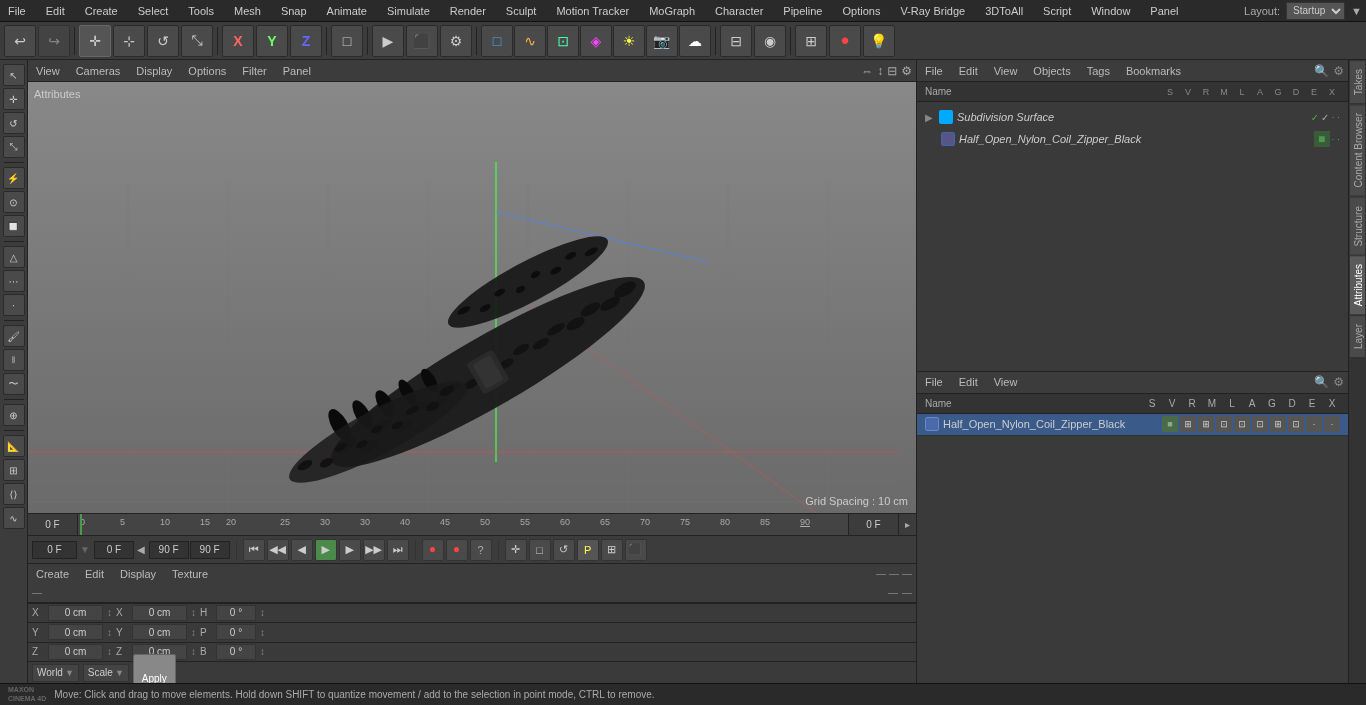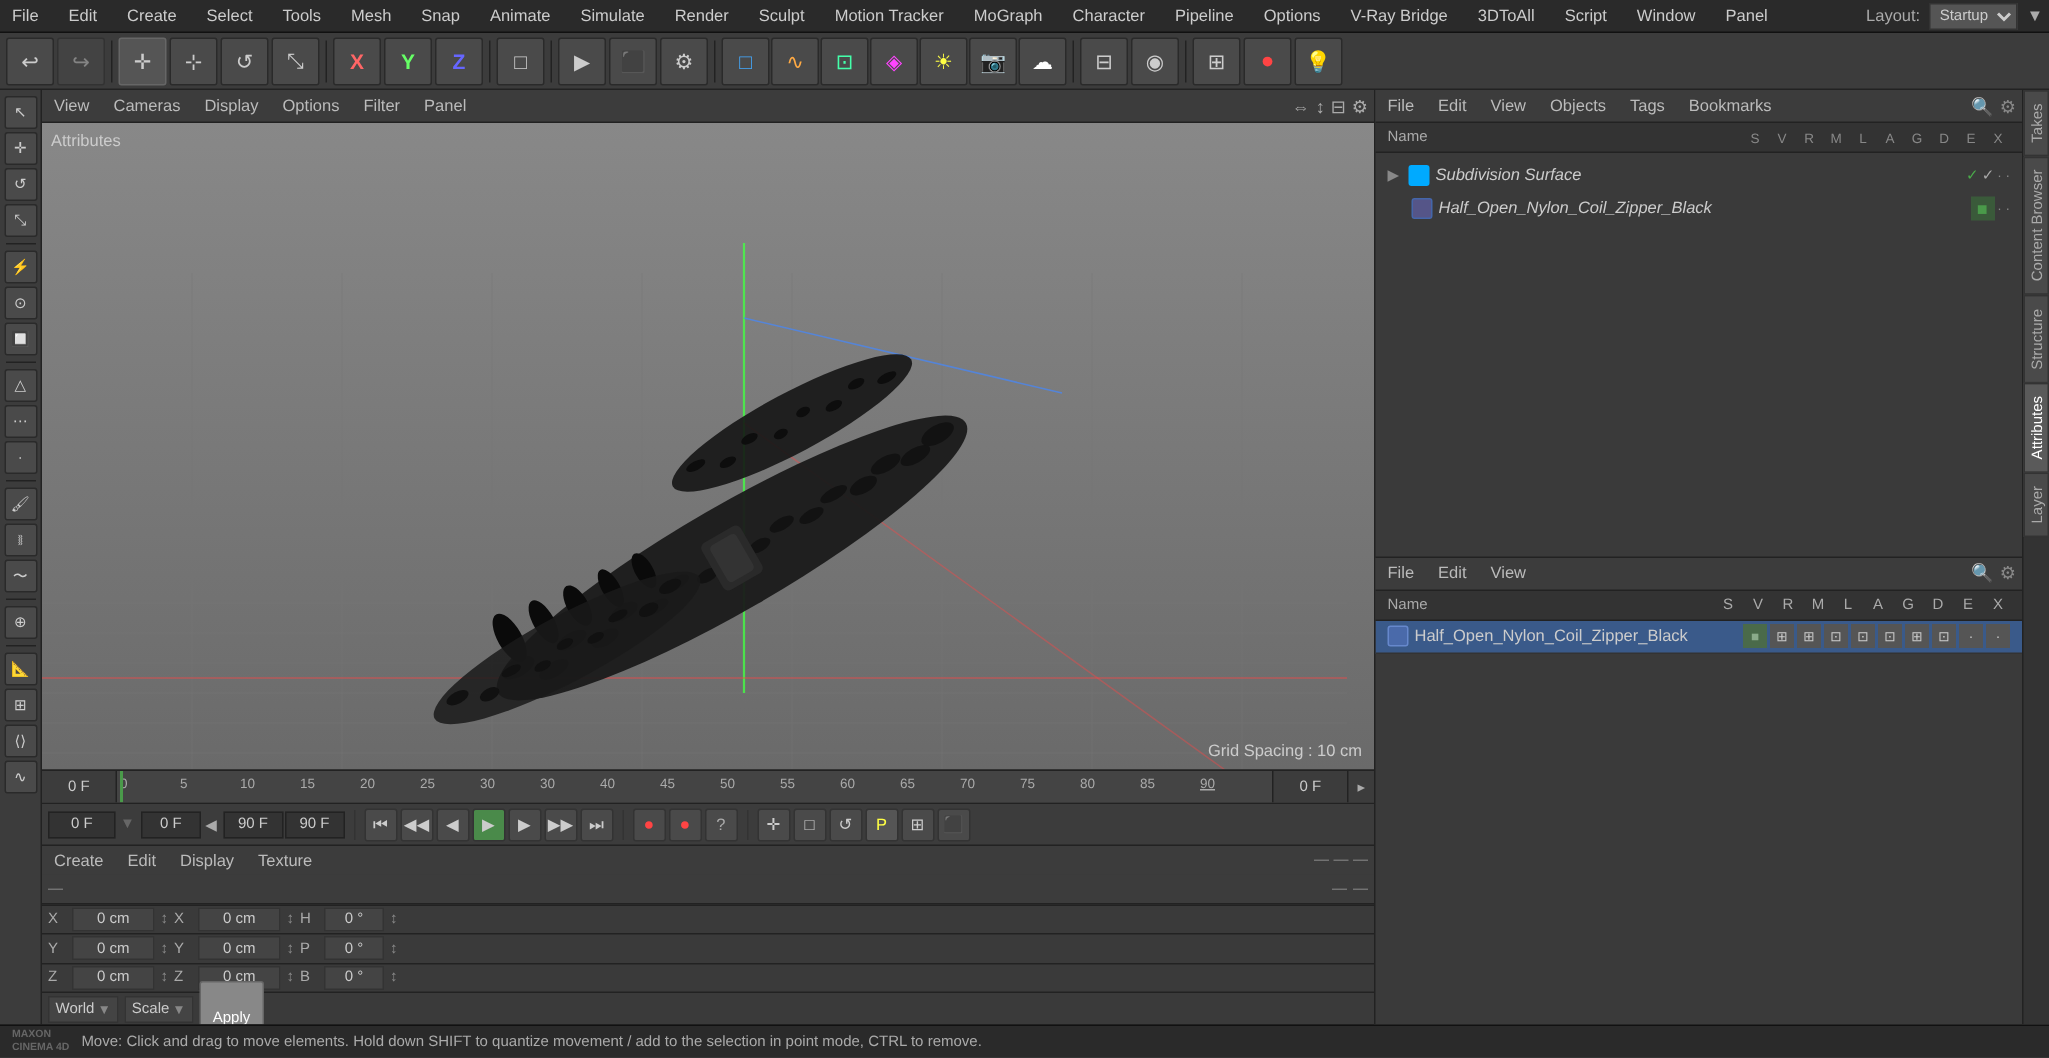--- a/index.html
+++ b/index.html
@@ -764,21 +764,21 @@
         <div style="width:50px; height:100%; background:#3c3c3c; border-right:1px solid #222; display:flex; align-items:center; justify-content:center;">
           <span style="color:#ccc; font-size:10px;">0 F</span>
         </div>
         <div style="flex:1; height:100%; position:relative; background:#444; overflow:hidden;">
 
           <div style="position:absolute; top:0; left:0; right:0; bottom:0; display:flex; align-items:center;">
             <span style="position:absolute; left:2px; font-size:9px; color:#aaa; top:3px;">0</span>
             <span style="position:absolute; left:42px; font-size:9px; color:#aaa; top:3px;">5</span>
             <span style="position:absolute; left:82px; font-size:9px; color:#aaa; top:3px;">10</span>
             <span style="position:absolute; left:122px; font-size:9px; color:#aaa; top:3px;">15</span>
-            <span style="position:absolute; left:162px; font-size:9px; color:#aaa; top:3px;">20</span>
+            <span style="position:absolute; left:148px; font-size:9px; color:#aaa; top:3px;">20</span>
             <span style="position:absolute; left:202px; font-size:9px; color:#aaa; top:3px;">25</span>
             <span style="position:absolute; left:242px; font-size:9px; color:#aaa; top:3px;">30</span>
             <span style="position:absolute; left:282px; font-size:9px; color:#aaa; top:3px;">30</span>
             <span style="position:absolute; left:322px; font-size:9px; color:#aaa; top:3px;">40</span>
             <span style="position:absolute; left:362px; font-size:9px; color:#aaa; top:3px;">45</span>
             <span style="position:absolute; left:402px; font-size:9px; color:#aaa; top:3px;">50</span>
             <span style="position:absolute; left:442px; font-size:9px; color:#aaa; top:3px;">55</span>
             <span style="position:absolute; left:482px; font-size:9px; color:#aaa; top:3px;">60</span>
             <span style="position:absolute; left:522px; font-size:9px; color:#aaa; top:3px;">65</span>
             <span style="position:absolute; left:562px; font-size:9px; color:#aaa; top:3px;">70</span>

